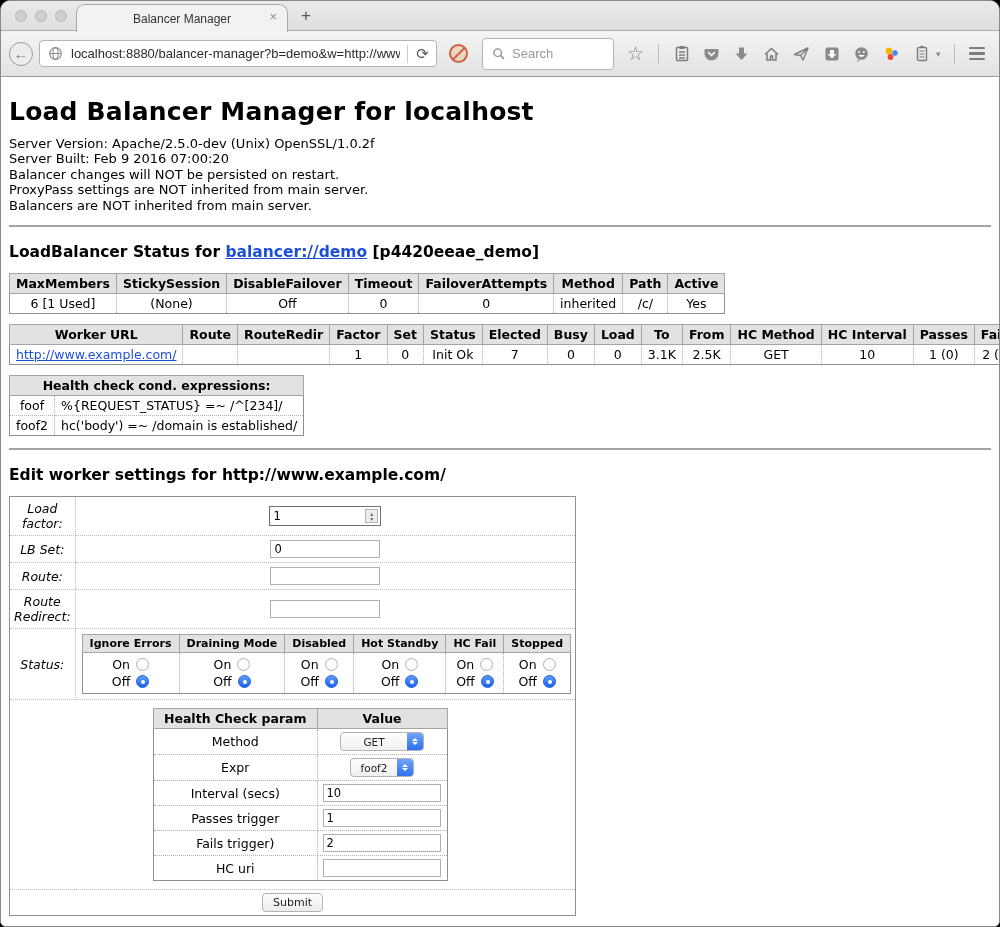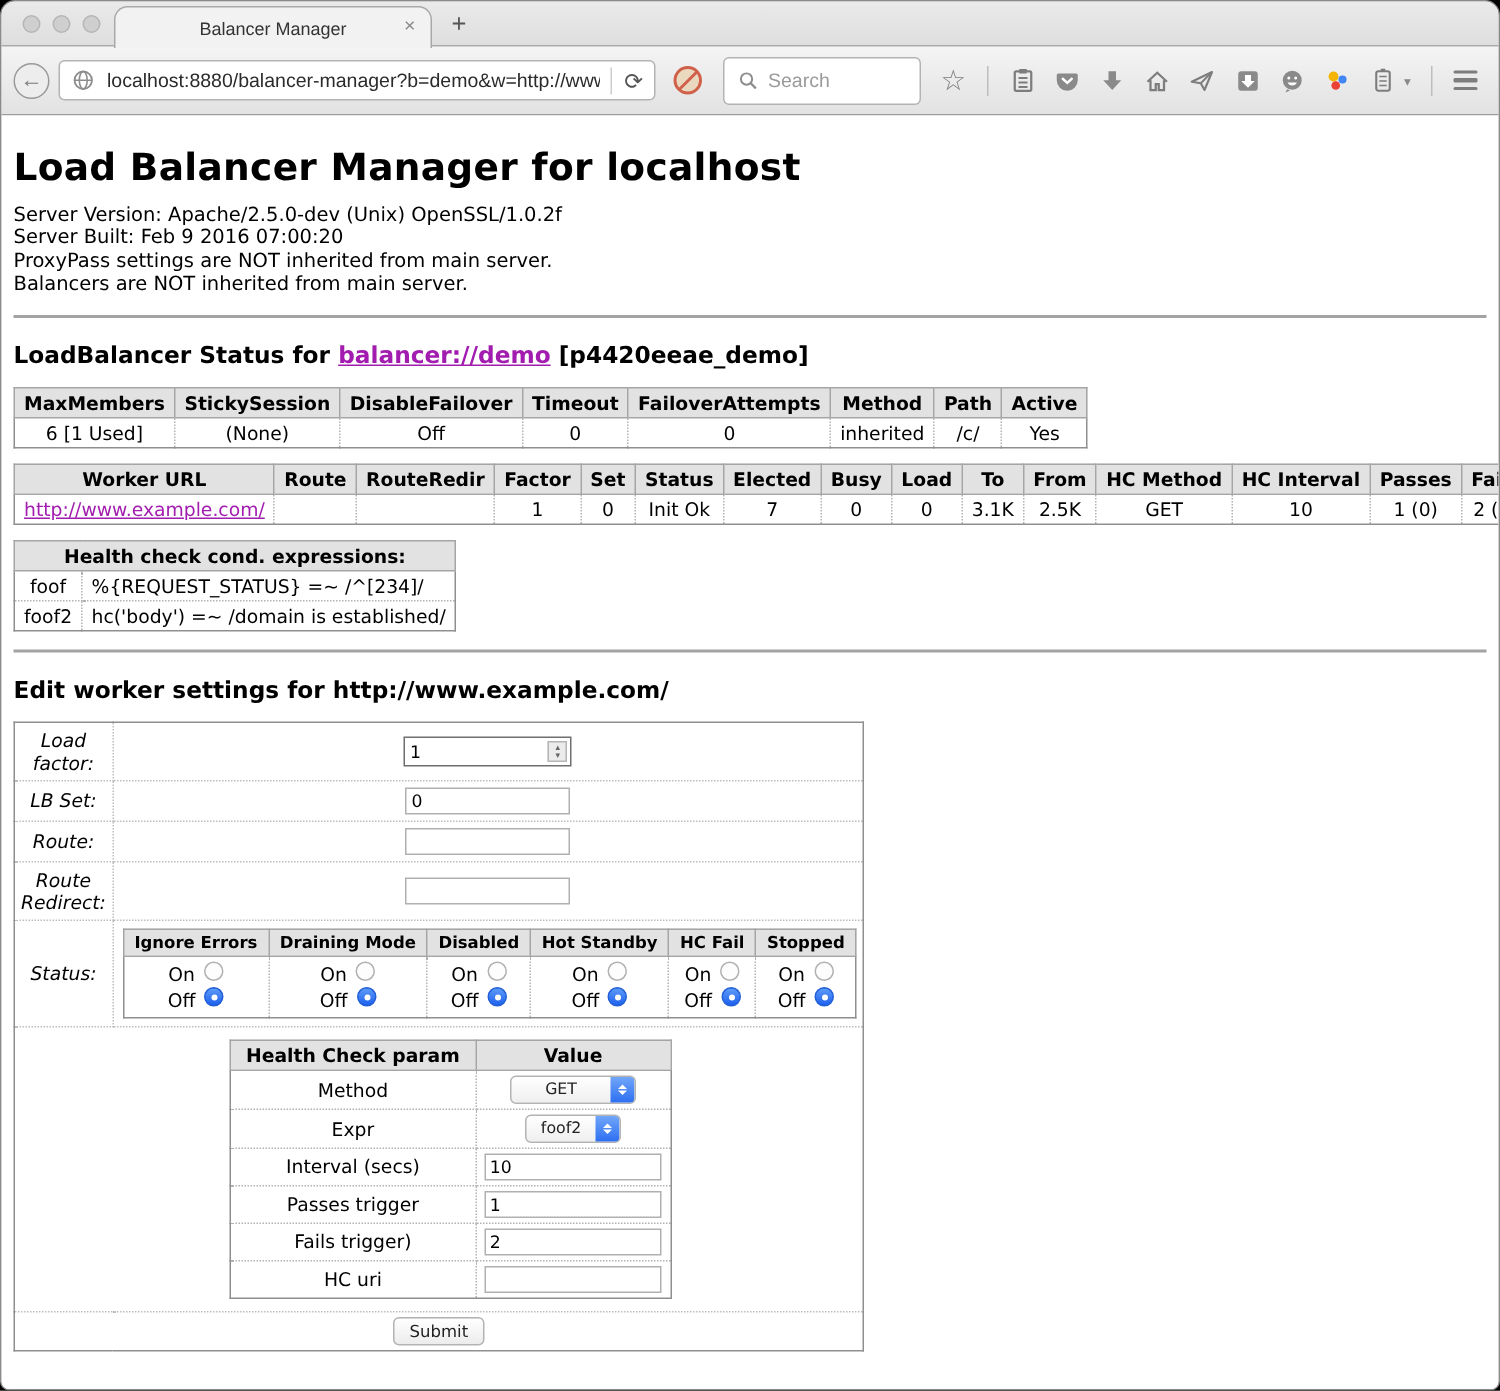--- a/index.html
+++ b/index.html
@@ -37,42 +37,42 @@
   .burger{display:flex;flex-direction:column;gap:3px;}
   .burger span{display:block;width:16px;height:2.5px;background:#7d7d7d;border-radius:1px;}
   .caret{font-size:9px;color:#8a8a8a;margin-left:-6px;}
   
   .content{background:#fff;height:850px;padding:6px 8px 0 8px;font-family:"DejaVu Sans",sans-serif;
     font-size:13px;color:#000;overflow:hidden;}
   h1{font-size:25px;margin:14px 0 10px 0;letter-spacing:.2px;}
   .srvline{line-height:15.4px;}
   hr{border:none;height:2px;background:#a3a3a3;margin:12px 0;}
   h3{font-size:15.5px;margin:16px 0 12px 0;}
-  a{color:#a21caf;}
+  a{color:#1d4ed8;}
   table{border-collapse:collapse;font-size:12.5px;}
   .data-table{border:1px solid #8f8f8f;}
   .data-table th{background:#e2e2e2;border:1px solid #a5a5a5;padding:2px 6px;white-space:nowrap;font-size:12.5px;}
   .data-table td{border:1px dotted #b2b2b2;padding:2px 6px;text-align:center;white-space:nowrap;}
   .worker-table{width:984px;}
   .left-cell{text-align:left !important;}
   
   .form-table{width:565px;border:1px solid #8f8f8f;margin-top:6px;}
   .form-table > tbody > tr > td{border:1px dotted #bdbdbd;padding:4px 4px;}
   .lbl{width:97px;text-align:center;font-size:12.5px;font-style:italic;}
   .valcell{text-align:center;}
   .txt{border:1px solid #b0b0b0;height:18px;width:110px;font-size:11.5px;padding:1px 3px;
     font-family:"DejaVu Sans",sans-serif;outline:none;}
   .numwrap{display:inline-flex;border:1px solid #6f6f6f;height:20px;width:112px;background:#fff;align-items:stretch;}
   .numwrap input{border:none;outline:none;flex:1;font-size:11.5px;padding:1px 3px;font-family:"DejaVu Sans",sans-serif;width:80px;}
   .spin{width:13px;border-left:1px solid #a5a5a5;background:#ececec;display:flex;flex-direction:column;
     align-items:center;justify-content:center;font-size:6px;color:#666;line-height:5px;margin:2px;border:1px solid #b5b5b5;}
   .status-table{border:1px solid #8f8f8f;margin:1px 0 1px 2px;}
   .status-table th{background:#e2e2e2;border:1px solid #a5a5a5;padding:2px 7px;font-size:11px;white-space:nowrap;}
   .status-table td{border:1px dotted #b2b2b2;padding:3px 6px;}
-  .radio-row{display:flex;align-items:flex-start;justify-content:center;gap:6px;line-height:17px;}
+  .radio-row{display:flex;align-items:center;justify-content:center;gap:6px;line-height:17px;}
   .radio{width:13px;height:13px;border-radius:50%;background:#fdfdfd;border:1px solid #b1b1b1;position:relative;display:inline-block;}
   .radio.checked{background:linear-gradient(#5d9bf8,#1e61ee);border:1px solid #2360d8;}
   .radio.checked::after{content:"";position:absolute;left:4px;top:4px;width:4px;height:4px;border-radius:50%;background:#fff;}
   .hc-table{border:1px solid #8f8f8f;margin:4px 17px 4px 143px;padding-left:44px;}
   .hc-table th{background:#e2e2e2;border:1px solid #a5a5a5;padding:2px 10px;font-size:12.5px;white-space:nowrap;}
   .hc-table td{border:1px dotted #b2b2b2;padding:3px 5px;}
   .hc-lbl{text-align:center;padding:3px 14px !important;}
   .hc-val{width:130px;}
   .mac-select{display:inline-flex;align-items:center;border:1px solid #b3b3b3;border-radius:4px;
     background:linear-gradient(#fff,#efefef);height:19px;overflow:hidden;vertical-align:middle;}
@@ -205,20 +205,21 @@
     </div>
   </div>
 
   <div class="content">
 
     <h1>Load Balancer Manager for localhost</h1>
 
     <div>
       <div class="srvline">Server Version: Apache/2.5.0-dev (Unix) OpenSSL/1.0.2f</div>
       <div class="srvline">Server Built: Feb 9 2016 07:00:20</div>
+      <div class="srvline">Balancer changes will NOT be persisted on restart.</div>
       <div class="srvline">ProxyPass settings are NOT inherited from main server.</div>
       <div class="srvline">Balancers are NOT inherited from main server.</div>
     </div>
 
     <hr>
 
     <h3>
       <span>LoadBalancer Status for </span><a href="#">balancer://demo</a><span> [p4420eeae_demo]</span>
     </h3>
 

